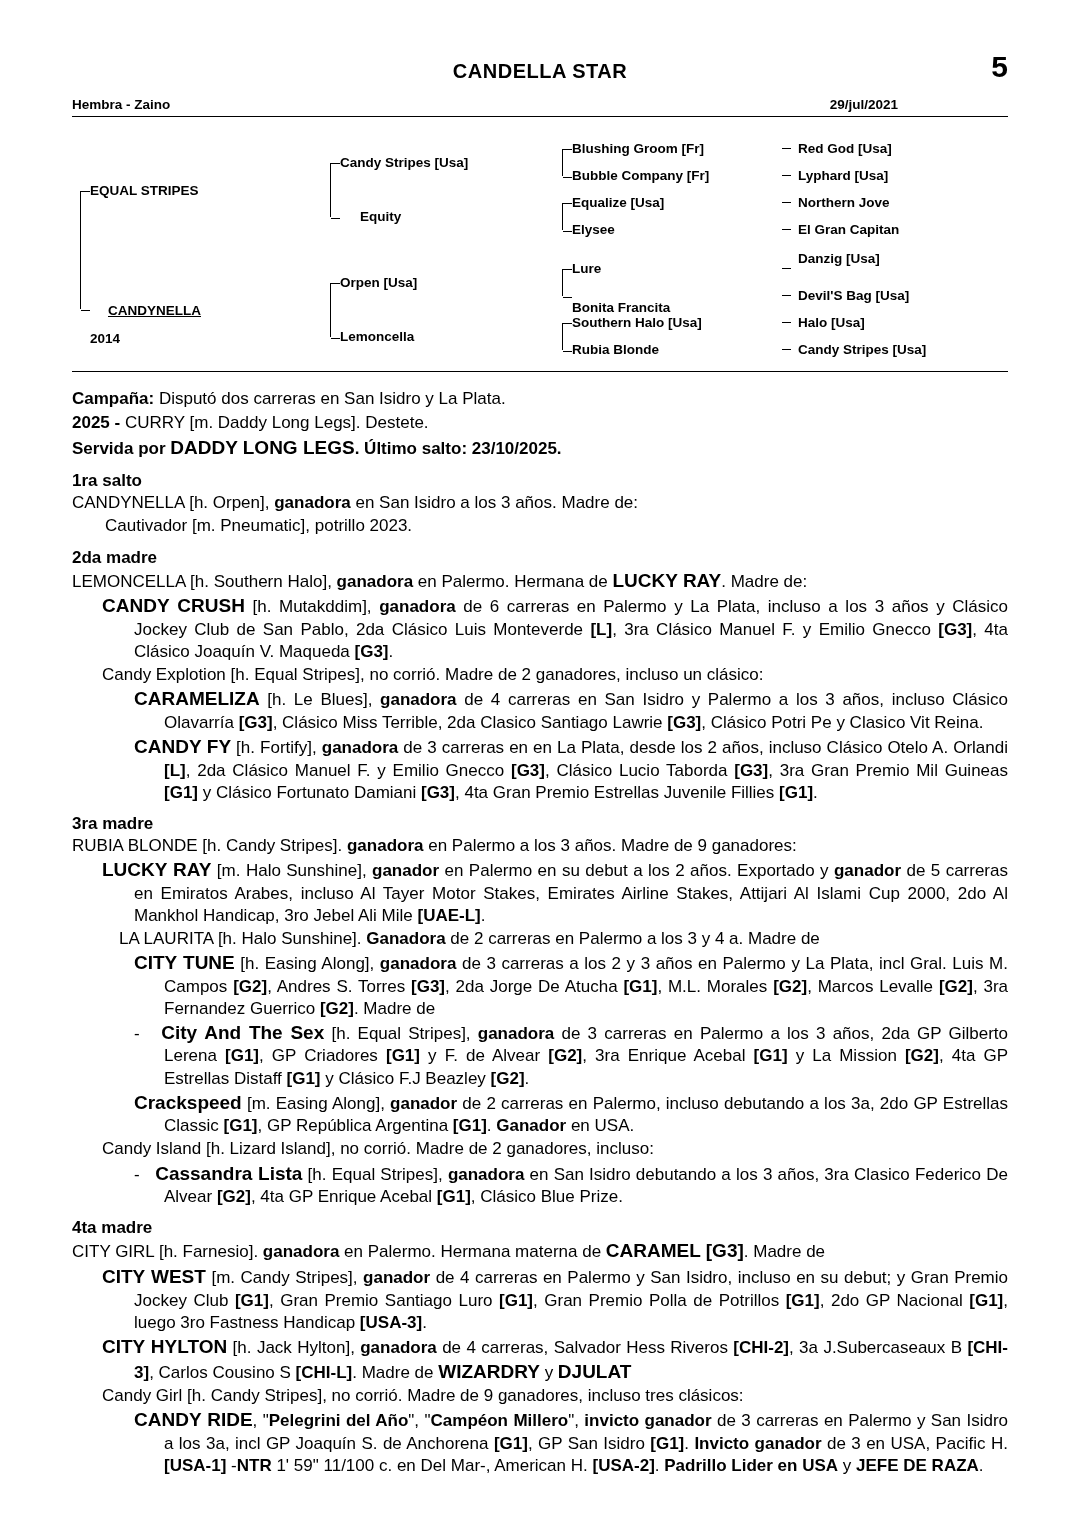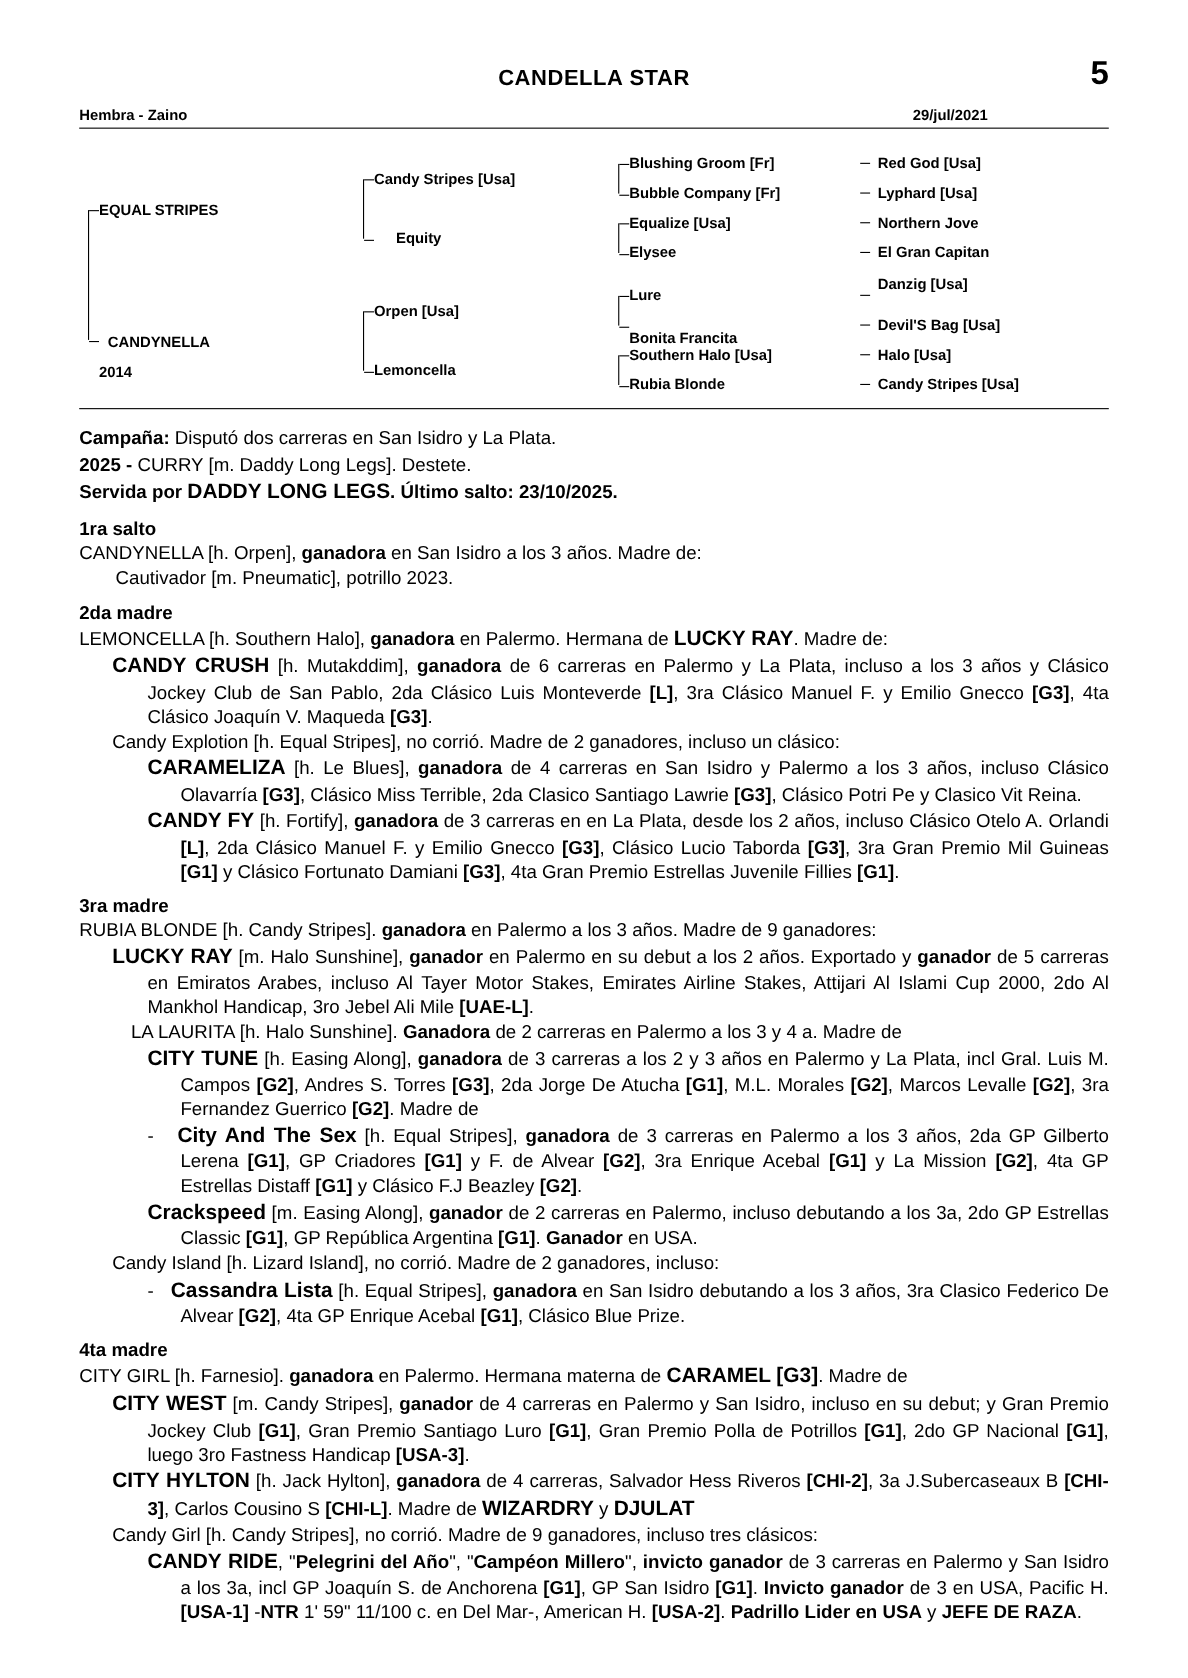--- a/index.html
+++ b/index.html
@@ -117,21 +117,21 @@
   </div>
 
   <div class="subhead">
     <div>Hembra - Zaino</div>
     <div class="right">29/jul/2021</div>
   </div>
 
   <div class="pedigree">
 
     <div class="ped" style="left:18px; top:62px;">EQUAL STRIPES</div>
-    <div class="ped" style="left:26px; top:182px;">CANDYNELLA</div>
+    <div class="ped" style="left:36px; top:182px;text-decoration:underline;">CANDYNELLA</div>
     <div class="ped" style="left:18px; top:210px;">2014</div>
     <div class="brace" style="left:8px; top:70px; height:118px;"></div>
 
     <div class="ped" style="left:268px; top:34px;">Candy Stripes [Usa]</div>
     <div class="ped" style="left:268px; top:88px;padding-left:20px;">Equity</div>
     <div class="brace" style="left:258px; top:42px; height:54px;"></div>
 
     <div class="ped" style="left:268px; top:154px;">Orpen [Usa]</div>
     <div class="ped" style="left:268px; top:208px;">Lemoncella</div>
     <div class="brace" style="left:258px; top:162px; height:54px;"></div>

